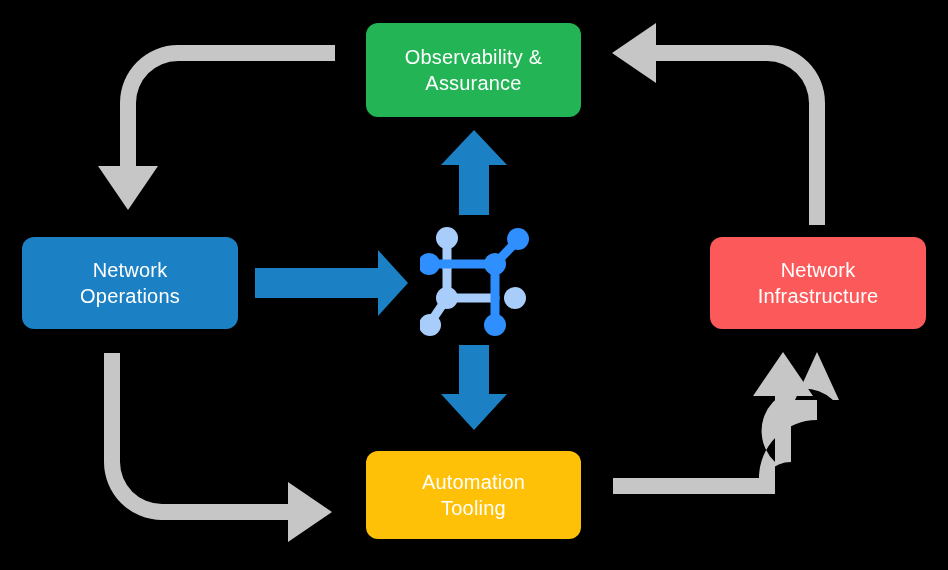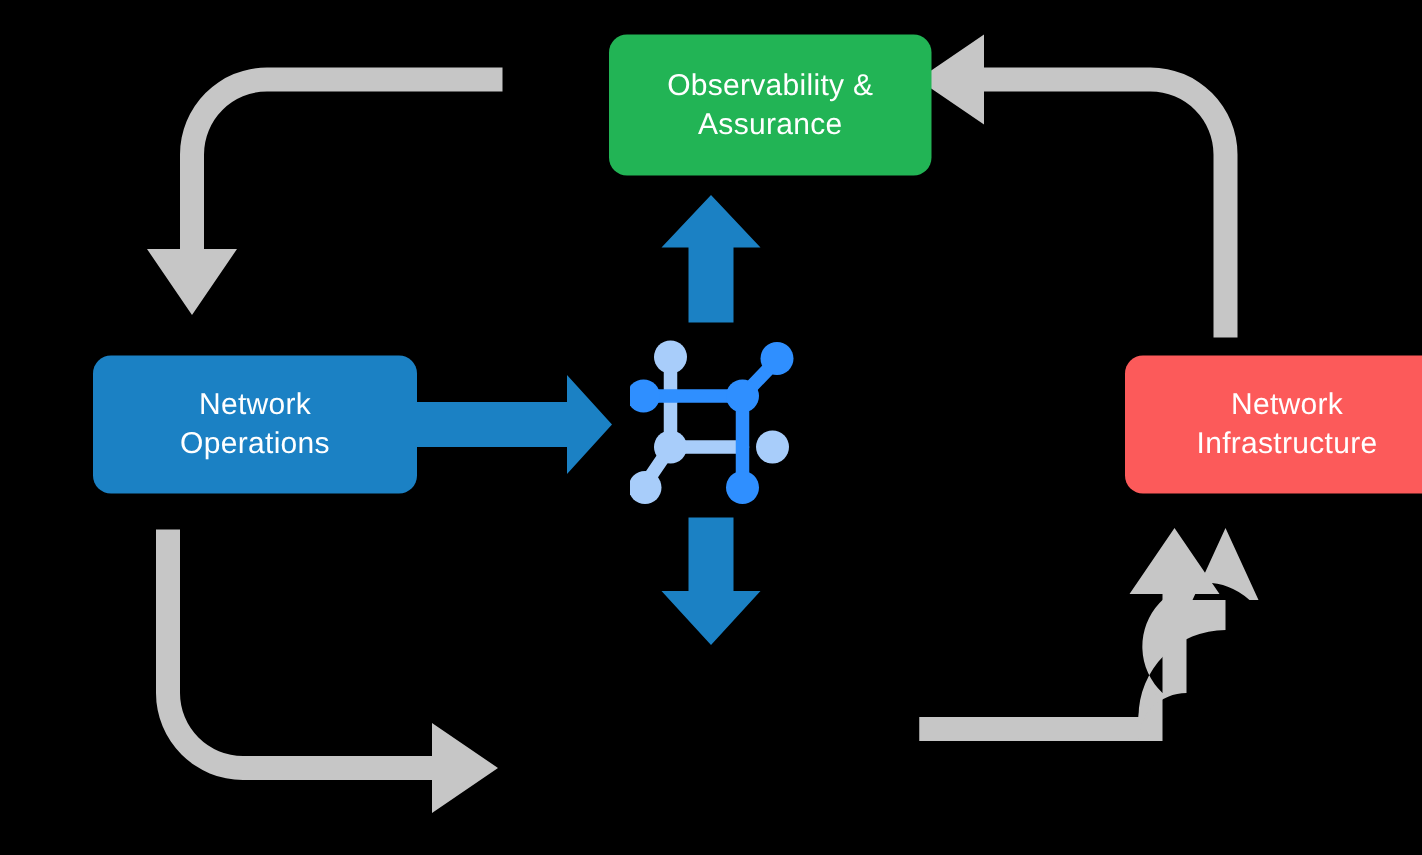--- a/index.html
+++ b/index.html
@@ -25,21 +25,20 @@
     text-align: center;
     border-radius: 12px;
     color: #ffffff;
     font-size: 20px;
     line-height: 1.3;
     font-weight: 400;
     letter-spacing: 0.2px;
     box-sizing: border-box;
     padding: 6px 10px;
     white-space: pre-line;
-    margin-left: 40px;
   }
   #box-observability {
     left: 366px; top: 23px; width: 215px; height: 94px;
     background: #22b455;
   }
   #box-network-operations {
     left: 22px; top: 237px; width: 216px; height: 92px;
     background: #1b81c4;
   }
   #box-network-infrastructure {
@@ -138,14 +137,16 @@
 
   <div class="node-box" id="box-observability" style="background: rgb(34, 180, 85);">Observability &amp;
 Assurance</div>
 
   <div class="node-box" id="box-network-operations" style="background: rgb(27, 129, 196);">Network
 Operations</div>
 
   <div class="node-box" id="box-network-infrastructure" style="background: rgb(252, 90, 90);">Network
 Infrastructure</div>
 
+  <div class="node-box" id="box-automation-tooling" style="background: rgb(255, 193, 7);">Automation
+Tooling</div>
 
 </div>
 
 </body></html>

